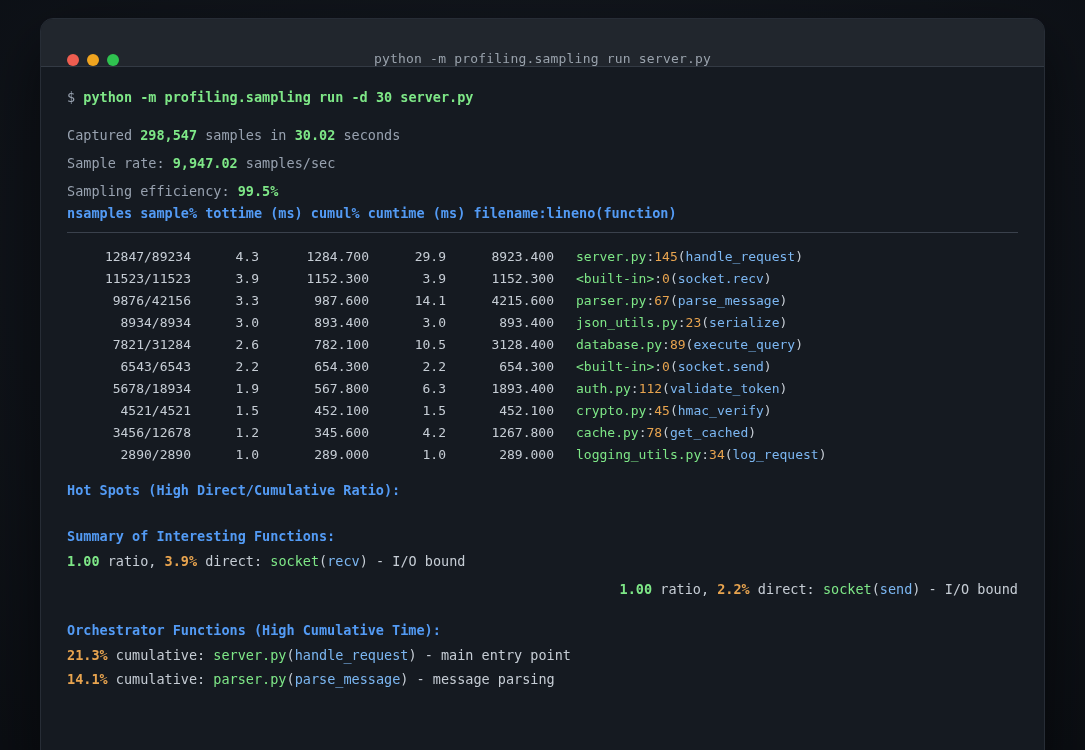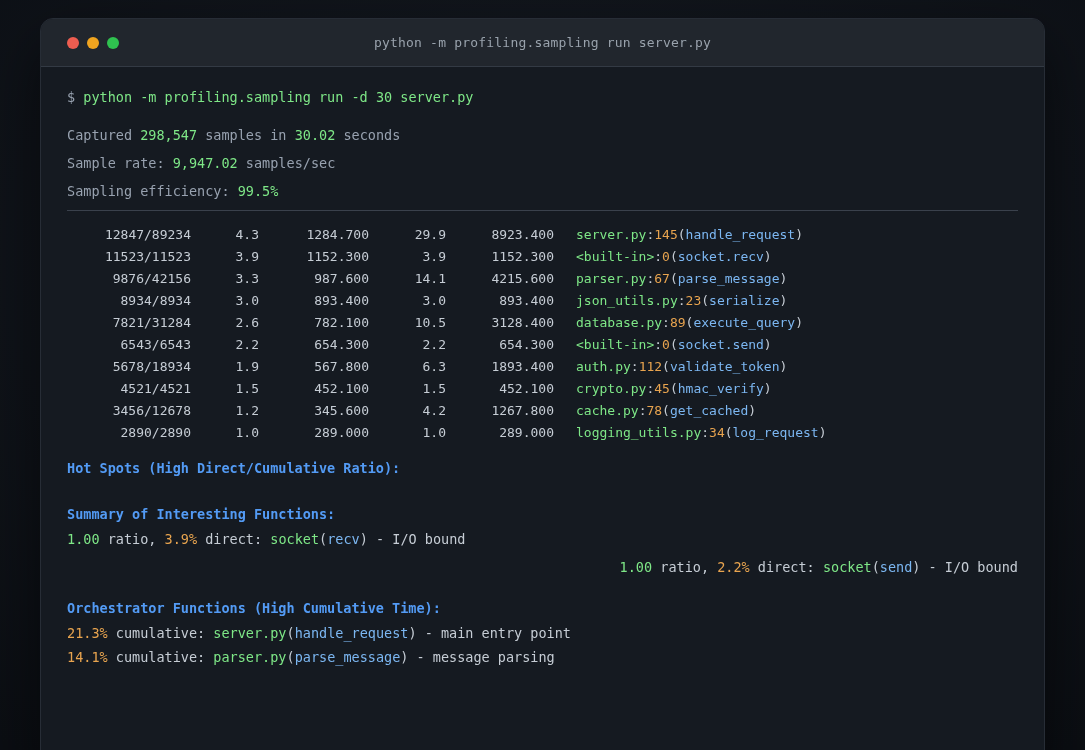--- a/index.html
+++ b/index.html
@@ -15,31 +15,31 @@
     background:radial-gradient(1200px 800px at 50% 35%, var(--page-bg1) 0%, var(--page-bg2) 75%);
     font-family:"DejaVu Sans Mono","Liberation Mono",monospace;
   }
   .window{
     position:absolute;left:40px;top:18px;width:1005px;height:760px;
     background:var(--win-bg);border:1px solid var(--win-border);border-radius:13px;
     box-shadow:0 25px 60px rgba(0,0,0,.55);overflow:hidden;
   }
   .titlebar{
     height:48px;background:var(--titlebar-bg);border-bottom:1px solid var(--separator);
-    display:flex;align-items:center;position:relative;
+    display:flex;align-items:flex-end;position:relative;
   }
   .lights{display:flex;gap:8px;padding-left:26px;position:absolute;left:0;}
   .light{width:12px;height:12px;border-radius:50%;display:inline-block;cursor:pointer;}
   .light.red{background:var(--light-red);}
   .light.yellow{background:var(--light-yellow);}
   .light.green{background:var(--light-green);}
   .titletext{width:100%;text-align:center;font-size:13px;color:var(--title);letter-spacing:.2px;}
   .term{padding:20px 26px;font-size:13.5px;color:var(--bright);}
   .line{line-height:20px;white-space:pre;}
-  .b{font-weight:normal;}
+  .b{font-weight:bold;}
   .dim{color:var(--dim);}
   .bright{color:var(--bright);}
   .green{color:var(--green);}
   .funcblue{color:var(--funcblue);}
   .orange{color:var(--orange);}
   .heading{color:var(--blue);font-weight:bold;}
   .divider{height:1px;background:var(--divider);margin-top:9px;}
   .ptable{margin-top:13px;}
   .trow{display:flex;height:22px;line-height:22px;font-size:13px;white-space:pre;}
   .c{display:inline-block;text-align:right;color:var(--bright);}
@@ -67,20 +67,21 @@
   <div class="term">
 
     <div class="line" style="margin-top:0;"><span class="dim">$</span> <span class="green b">python -m profiling.sampling run -d 30 server.py</span></div>
 
     <div class="line dim" style="margin-top:18px;"><span>Captured</span> <span class="green b">298,547</span> <span>samples in</span> <span class="green b">30.02</span> <span>seconds</span></div>
 
     <div class="line dim" style="margin-top:8px;"><span>Sample rate:</span> <span class="green b">9,947.02</span> <span>samples/sec</span></div>
 
     <div class="line dim" style="margin-top:8px;"><span>Sampling efficiency:</span> <span class="green b">99.5%</span></div>
 
+    <div class="line heading" style="margin-top:2px;">nsamples sample% tottime (ms) cumul% cumtime (ms) filename:lineno(function)</div>
     <div class="divider"></div>
 
     <div class="ptable">
       <div class="trow"><span class="c nsamples">12847/89234</span><span class="c spct">4.3</span><span class="c tot">1284.700</span><span class="c cpct">29.9</span><span class="c cum">8923.400</span><span class="loc"><span class="green">server.py</span><span class="punct">:</span><span class="orange">145</span><span class="punct">(</span><span class="funcblue">handle_request</span><span class="punct">)</span></span></div>
       <div class="trow"><span class="c nsamples">11523/11523</span><span class="c spct">3.9</span><span class="c tot">1152.300</span><span class="c cpct">3.9</span><span class="c cum">1152.300</span><span class="loc"><span class="green">&lt;built-in&gt;</span><span class="punct">:</span><span class="orange">0</span><span class="punct">(</span><span class="funcblue">socket.recv</span><span class="punct">)</span></span></div>
       <div class="trow"><span class="c nsamples">9876/42156</span><span class="c spct">3.3</span><span class="c tot">987.600</span><span class="c cpct">14.1</span><span class="c cum">4215.600</span><span class="loc"><span class="green">parser.py</span><span class="punct">:</span><span class="orange">67</span><span class="punct">(</span><span class="funcblue">parse_message</span><span class="punct">)</span></span></div>
       <div class="trow"><span class="c nsamples">8934/8934</span><span class="c spct">3.0</span><span class="c tot">893.400</span><span class="c cpct">3.0</span><span class="c cum">893.400</span><span class="loc"><span class="green">json_utils.py</span><span class="punct">:</span><span class="orange">23</span><span class="punct">(</span><span class="funcblue">serialize</span><span class="punct">)</span></span></div>
       <div class="trow"><span class="c nsamples">7821/31284</span><span class="c spct">2.6</span><span class="c tot">782.100</span><span class="c cpct">10.5</span><span class="c cum">3128.400</span><span class="loc"><span class="green">database.py</span><span class="punct">:</span><span class="orange">89</span><span class="punct">(</span><span class="funcblue">execute_query</span><span class="punct">)</span></span></div>
       <div class="trow"><span class="c nsamples">6543/6543</span><span class="c spct">2.2</span><span class="c tot">654.300</span><span class="c cpct">2.2</span><span class="c cum">654.300</span><span class="loc"><span class="green">&lt;built-in&gt;</span><span class="punct">:</span><span class="orange">0</span><span class="punct">(</span><span class="funcblue">socket.send</span><span class="punct">)</span></span></div>
       <div class="trow"><span class="c nsamples">5678/18934</span><span class="c spct">1.9</span><span class="c tot">567.800</span><span class="c cpct">6.3</span><span class="c cum">1893.400</span><span class="loc"><span class="green">auth.py</span><span class="punct">:</span><span class="orange">112</span><span class="punct">(</span><span class="funcblue">validate_token</span><span class="punct">)</span></span></div>

